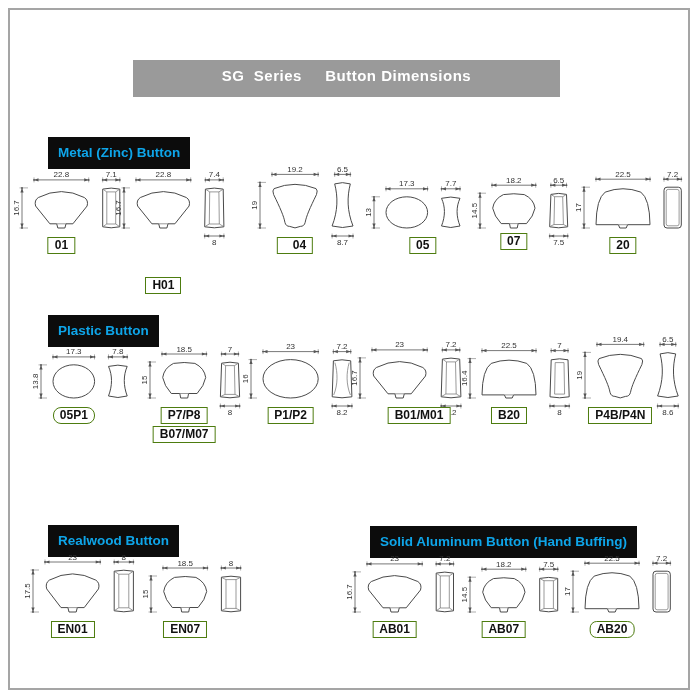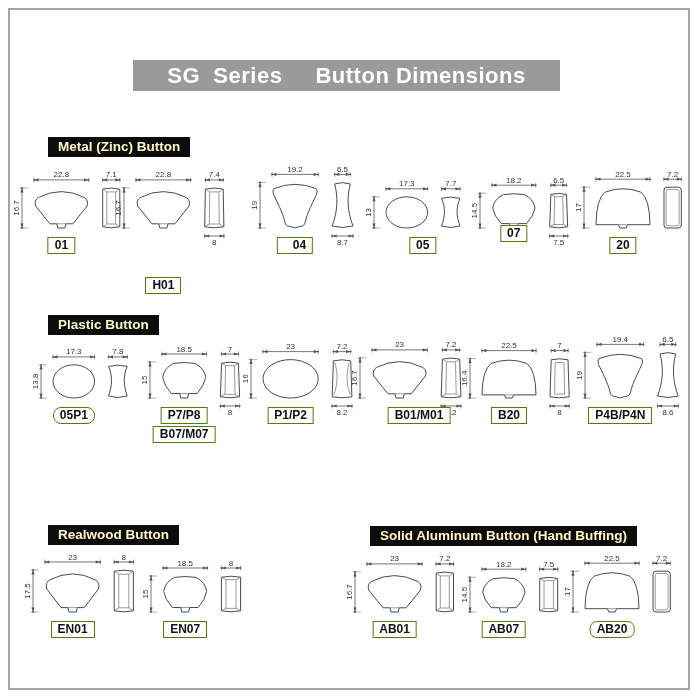--- a/index.html
+++ b/index.html
@@ -6,27 +6,27 @@
   html,body { width:700px; height:700px; }
   body {
     position:relative; background:#ffffff; overflow:hidden;
     font-family:"Liberation Sans", sans-serif;
   }
   .frame {
     position:absolute; left:8px; top:8px; width:682px; height:682px;
     border:2px solid #a5a5a5; background:#fff;
   }
   .title-bar {
-    position:absolute; left:133px; top:60px; width:427px; height:31px;
-    background:#9a9a9a; color:#ffffff; font-weight:bold; font-size:22px;
+    position:absolute; left:133px; top:60px; width:427px; height:37px;
+    background:#9a9a9a; color:#ffffff; font-weight:bold; font-size:15px;
     text-align:center; line-height:31px; white-space:pre; letter-spacing:.5px;
   }
   .sec-header {
-    position:absolute; background:#0c0c0c; color:#fef9c3; font-weight:bold;
-    font-size:13.5px; line-height:16px; padding:2px 10px; white-space:nowrap;
+    position:absolute; background:#0c0c0c; color:#0ea5e9; font-weight:bold;
+    font-size:13.5px; line-height:16px; padding:8px 10px; white-space:nowrap;
   }
   #diagram { position:absolute; left:0; top:0; }
   .blabel {
     position:absolute; transform:translateX(-50%);
     background:#ffffff; border:1px solid #4d7c0f; color:#111;
     font-weight:bold; font-size:12px; line-height:15px; padding:0 6px;
     white-space:nowrap;
   }
   .shape { fill:#ffffff; stroke:#4a4a4a; stroke-width:1; }
   .inner { fill:none; stroke:#6f6f6f; stroke-width:0.7; }
@@ -835,21 +835,21 @@
         <circle class="ar" cx="670.3" cy="563.2" r="0.9"></circle>
         <text class="dt" x="661.6" y="560.7" text-anchor="middle">7.2</text>
       </g>
     </g>
   </svg>
 <div id="labels">
     <div class="blabel" style="left:61.4px; top:237px;">01</div>
     <div class="blabel" style="left:163.4px; top:237px;margin-top:40px;">H01</div>
     <div class="blabel" style="left:295.0px; top:237px;padding-left:15px;">04</div>
     <div class="blabel" style="left:406.8px; top:237px;margin-left:16px;">05</div>
-    <div class="blabel" style="left:513.8px; top:225px;text-align:center;">07</div>
+    <div class="blabel" style="left:513.8px; top:233px;text-align:center;">07</div>
     <div class="blabel" style="left:623.0px; top:237px;">20</div>
     <div class="blabel" style="left:73.8px; top:407px;border-radius:8px;">05P1</div>
     <div class="blabel" style="left:184.2px; top:407px;">P7/P8</div>
     <div class="blabel" style="left:184.2px; top:426px;">B07/M07</div>
     <div class="blabel" style="left:290.6px; top:407px;">P1/P2</div>
     <div class="blabel" style="left:419px; top:407px;">B01/M01</div>
     <div class="blabel" style="left:509.0px; top:407px;text-align:center;">B20</div>
     <div class="blabel" style="left:620.3px; top:407px;">P4B/P4N</div>
     <div class="blabel" style="left:72.6px; top:621px;">EN01</div>
     <div class="blabel" style="left:185.2px; top:621px;">EN07</div>

